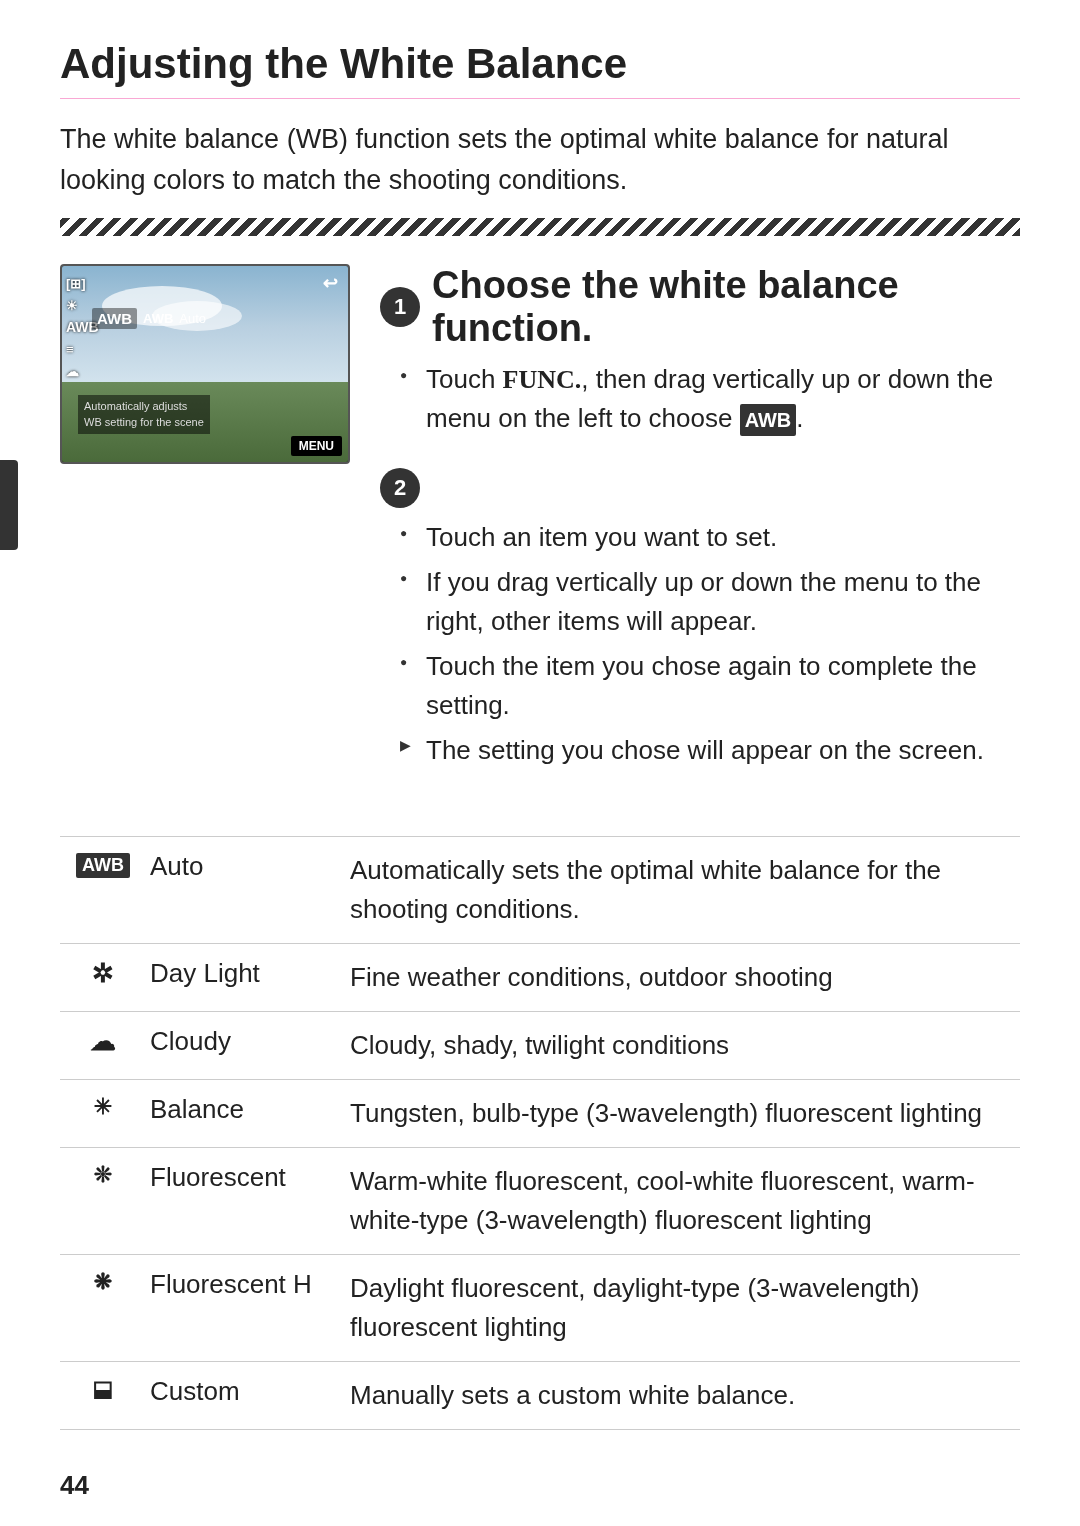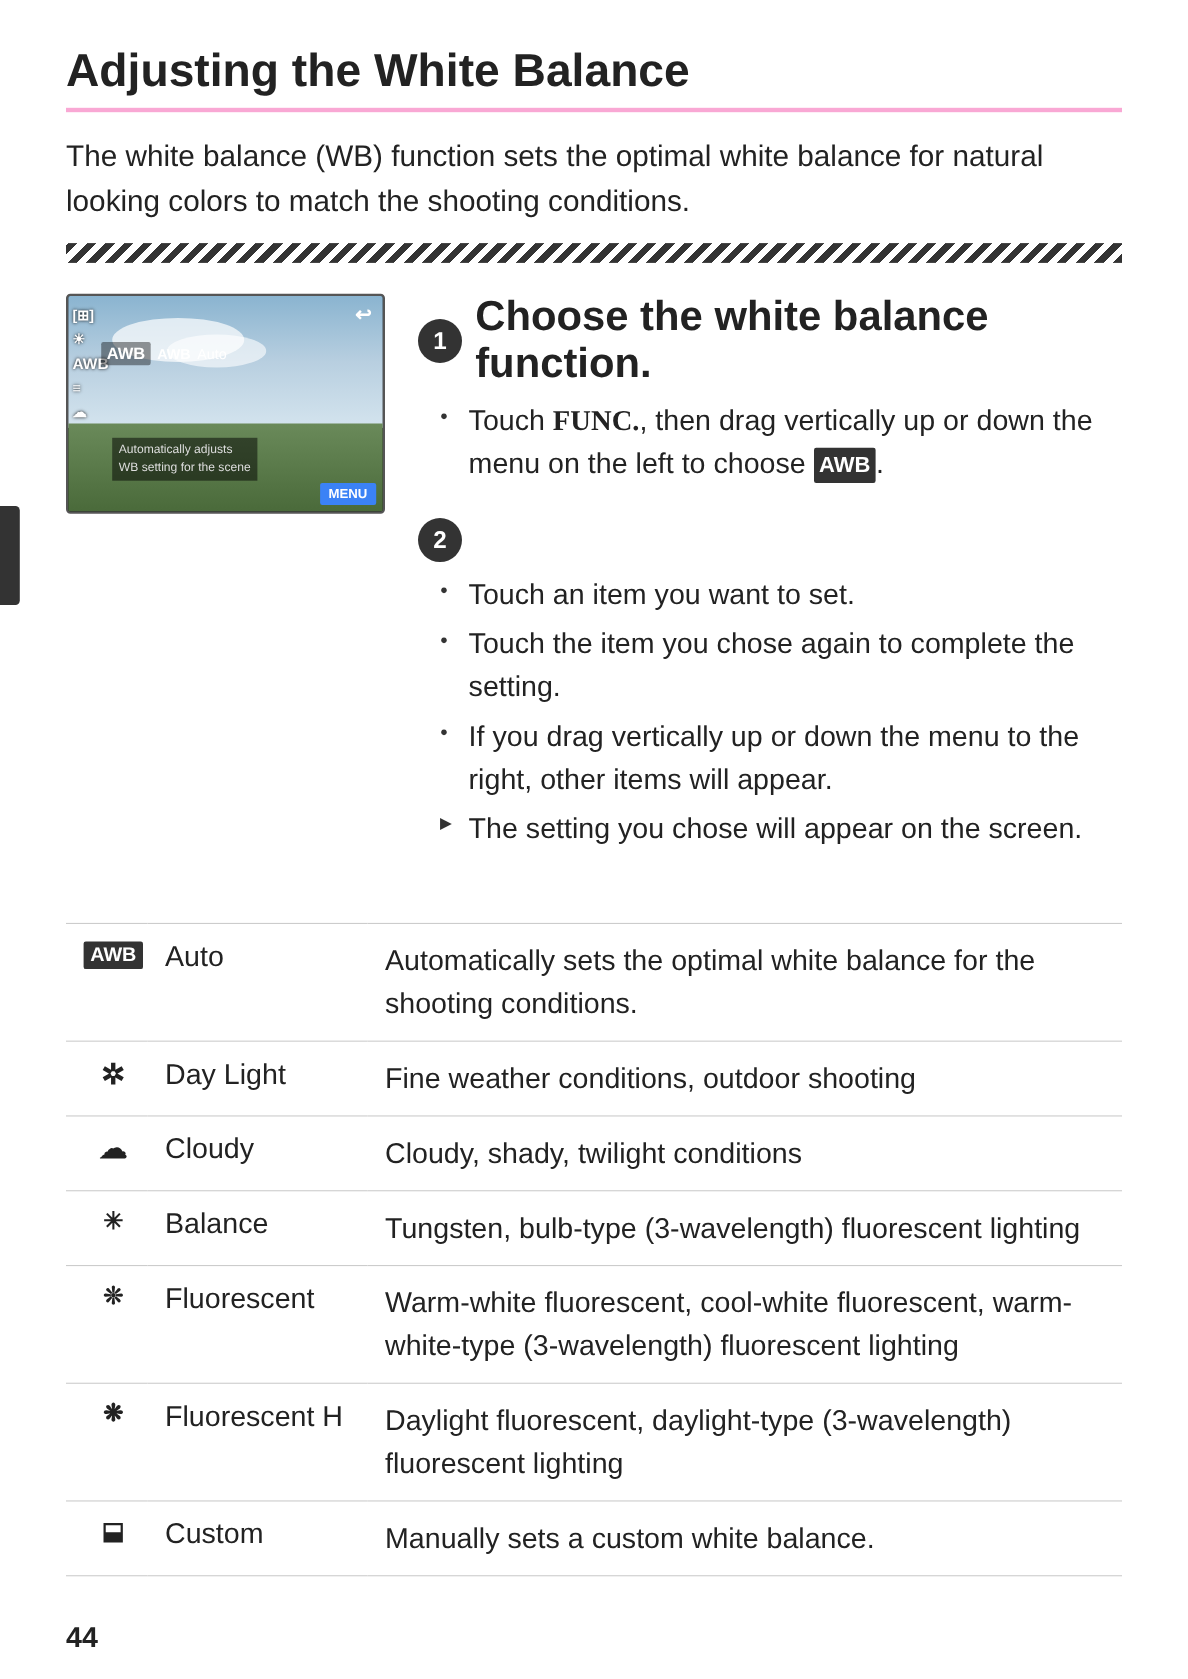--- a/index.html
+++ b/index.html
@@ -10,21 +10,21 @@
       font-family: Arial, Helvetica, sans-serif;
       font-size: 28px;
       color: #222;
       padding: 40px 60px 60px 60px;
     }
 
     
     .page-title {
       font-size: 42px;
       font-weight: bold;
-      border-bottom: 4px solid #f9a8d4;
+      border-bottom: 1px solid #f9a8d4;
       padding-bottom: 10px;
       margin-bottom: 20px;
     }
 
     .intro-text {
       font-size: 27px;
       line-height: 1.5;
       margin-bottom: 18px;
     }
 
@@ -130,34 +130,34 @@
       font-weight: bold;
     }
     .camera-thumbnail .auto-text {
       color: #fff;
       font-size: 13px;
     }
 
     .camera-thumbnail .desc-box {
       position: absolute;
       bottom: 28px;
-      left: 40px;
+      left: 16px;
       background: rgba(0,0,0,0.5);
       color: #ddd;
       font-size: 11px;
       padding: 4px 6px;
       line-height: 1.4;
       max-width: 160px;
     }
 
     .camera-thumbnail .menu-btn {
       position: absolute;
       bottom: 6px;
       right: 6px;
-      background: #3b82f6;
+      background: #000000;
       color: #fff;
       font-size: 12px;
       font-weight: bold;
       padding: 3px 8px;
       border-radius: 2px;
     }
 
     .camera-thumbnail .back-arrow {
       position: absolute;
       top: 6px;
@@ -370,22 +370,22 @@
         </li>
       </ul>
     </div>
 
     <div class="step-block">
       <div class="step-heading">
         <div class="step-number">2</div>
       </div>
       <ul class="step-bullets">
         <li class="circle-bullet">Touch an item you want to set.</li>
+        <li class="circle-bullet">If you drag vertically up or down the menu to the right, other items will appear.</li>
         <li class="circle-bullet">Touch the item you chose again to complete the setting.</li>
-        <li class="circle-bullet">If you drag vertically up or down the menu to the right, other items will appear.</li>
         <li class="triangle-bullet">The setting you chose will appear on the screen.</li>
       </ul>
     </div>
 
   </div>
 </div>
 
 <table class="wb-table">
   <tbody id="wb-table-body">
       <tr>

